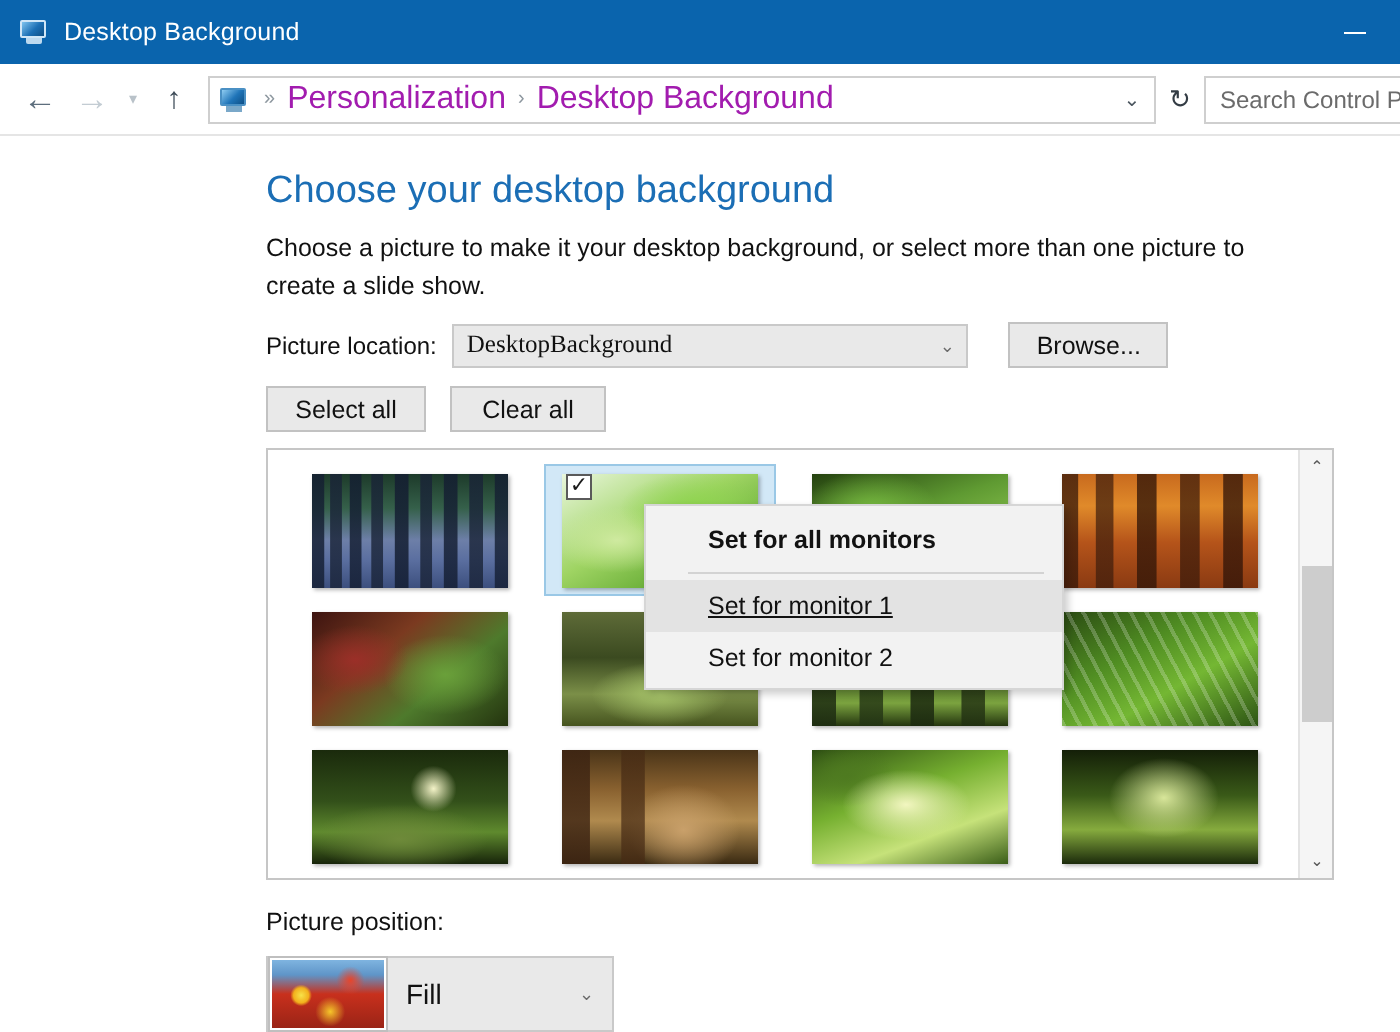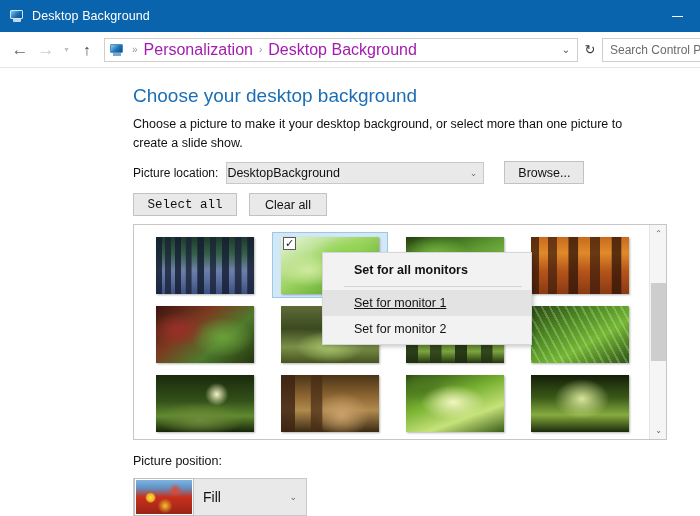--- a/index.html
+++ b/index.html
@@ -173,36 +173,36 @@
   }
   .lbl-location { font-size: 12px; color:#111; white-space: nowrap; }
   .combo {
     margin-left: 8px;
     width: 258px; height: 22px;
     background: #e9e9e9;
     border: 1px solid #c9c9c9;
     display: flex; align-items: center;
     position: relative;
   }
-  .combo .cval { font-size: 12.5px; color: #111; white-space: nowrap; }
+  .combo .cval { font-size: 12.5px; color: #111; padding-left: 6px; white-space: nowrap; font-family: Liberation Serif, serif; }
   .combo .cchev {
     position: absolute; right: 6px; top: 0; height: 100%;
     display: flex; align-items: center; color: #6b6b6b; font-size: 9px;
   }
   .btn {
     background: #e9e9e9;
     border: 1px solid #c2c2c2;
     font-size: 12.5px; color: #111;
     display: flex; align-items: center; justify-content: center;
     font-family: "Liberation Sans", sans-serif;
   }
   .btn-browse { margin-left: 20px; width: 80px; height: 23px; }
 
   .row-selall { position: absolute; left: 133px; top: 125px; display: flex; }
-  .btn-selall { width: 104px; height: 23px; font-family: Liberation Mono, monospace; }
+  .btn-selall { width: 80px; height: 23px; }
   .btn-clearall { width: 78px; height: 23px; margin-left: 12px; }
 
   
   .thumbpanel {
     position: absolute; left: 133px; top: 156px;
     width: 534px; height: 216px;
     border: 1px solid #c6c6c6;
     background: #ffffff;
     overflow: hidden;
   }

